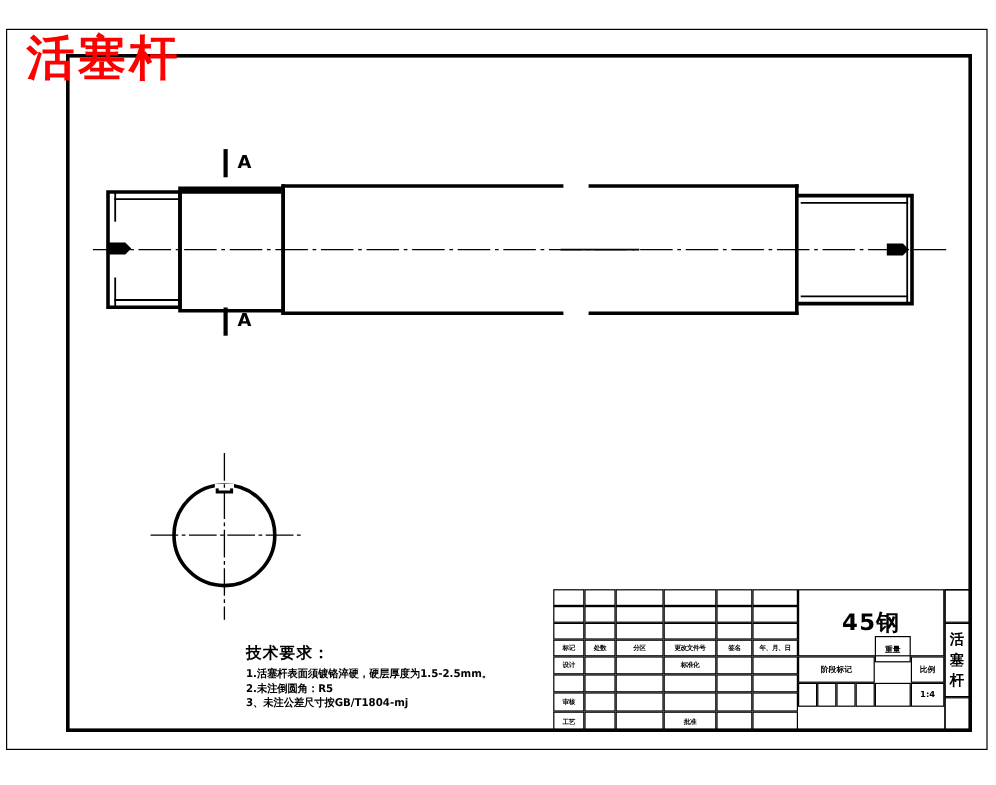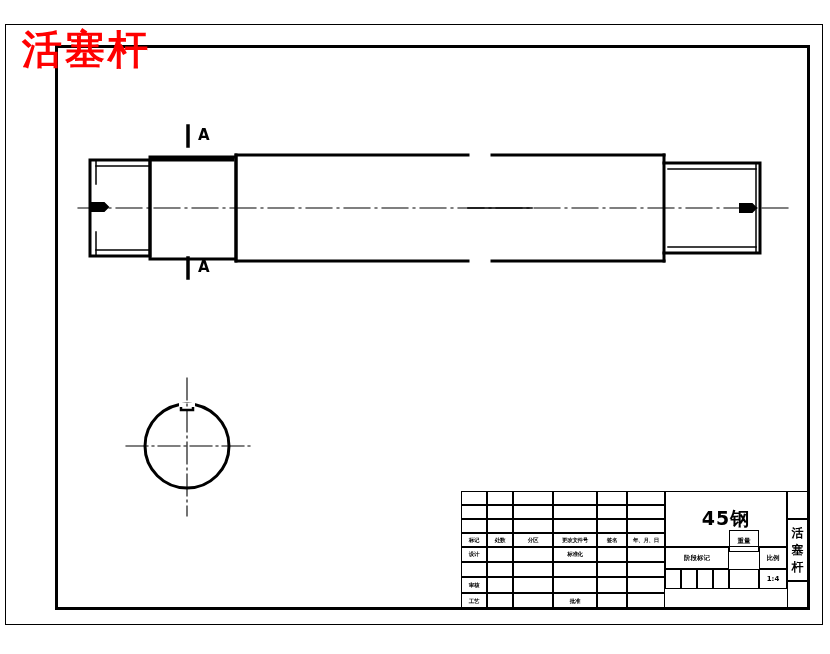--- a/index.html
+++ b/index.html
@@ -216,20 +216,26 @@
 
         <line x1="126" y1="446" x2="250" y2="446" stroke-width="1.1" stroke-dasharray="22,4,2,4"></line>
       </g>
 
     </g>
   </svg>
 
   <div class="sec-label top">A</div>
   <div class="sec-label bot">A</div>
 
+  <div class="tech-block">
+    <div class="tech-head">技术要求：</div>
+    <div class="tech-line">1.活塞杆表面须镀铬淬硬，硬层厚度为1.5-2.5mm。</div>
+    <div class="tech-line">2.未注倒圆角：R5</div>
+    <div class="tech-line">3、未注公差尺寸按GB/T1804-mj</div>
+  </div>
 
   <div id="title-block">
 
     <div class="tb-cell" style="left:0px;   top:0px;  width:26px; height:14px;"></div>
     <div class="tb-cell" style="left:26px;  top:0px;  width:26px; height:14px;"></div>
     <div class="tb-cell" style="left:52px;  top:0px;  width:40px; height:14px;"></div>
     <div class="tb-cell" style="left:92px;  top:0px;  width:44px; height:14px;"></div>
     <div class="tb-cell" style="left:136px; top:0px;  width:30px; height:14px;"></div>
     <div class="tb-cell" style="left:166px; top:0px;  width:38px; height:14px;"></div>
 

